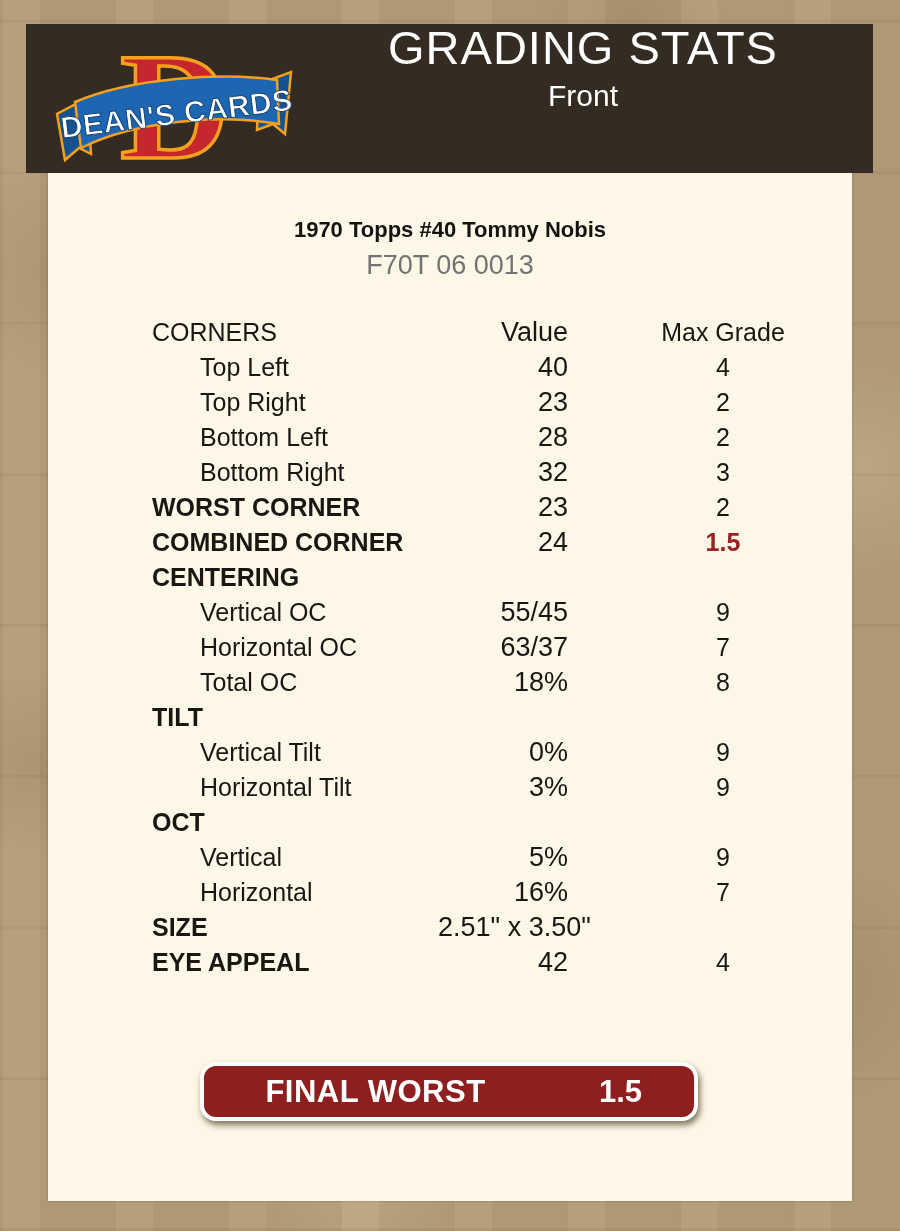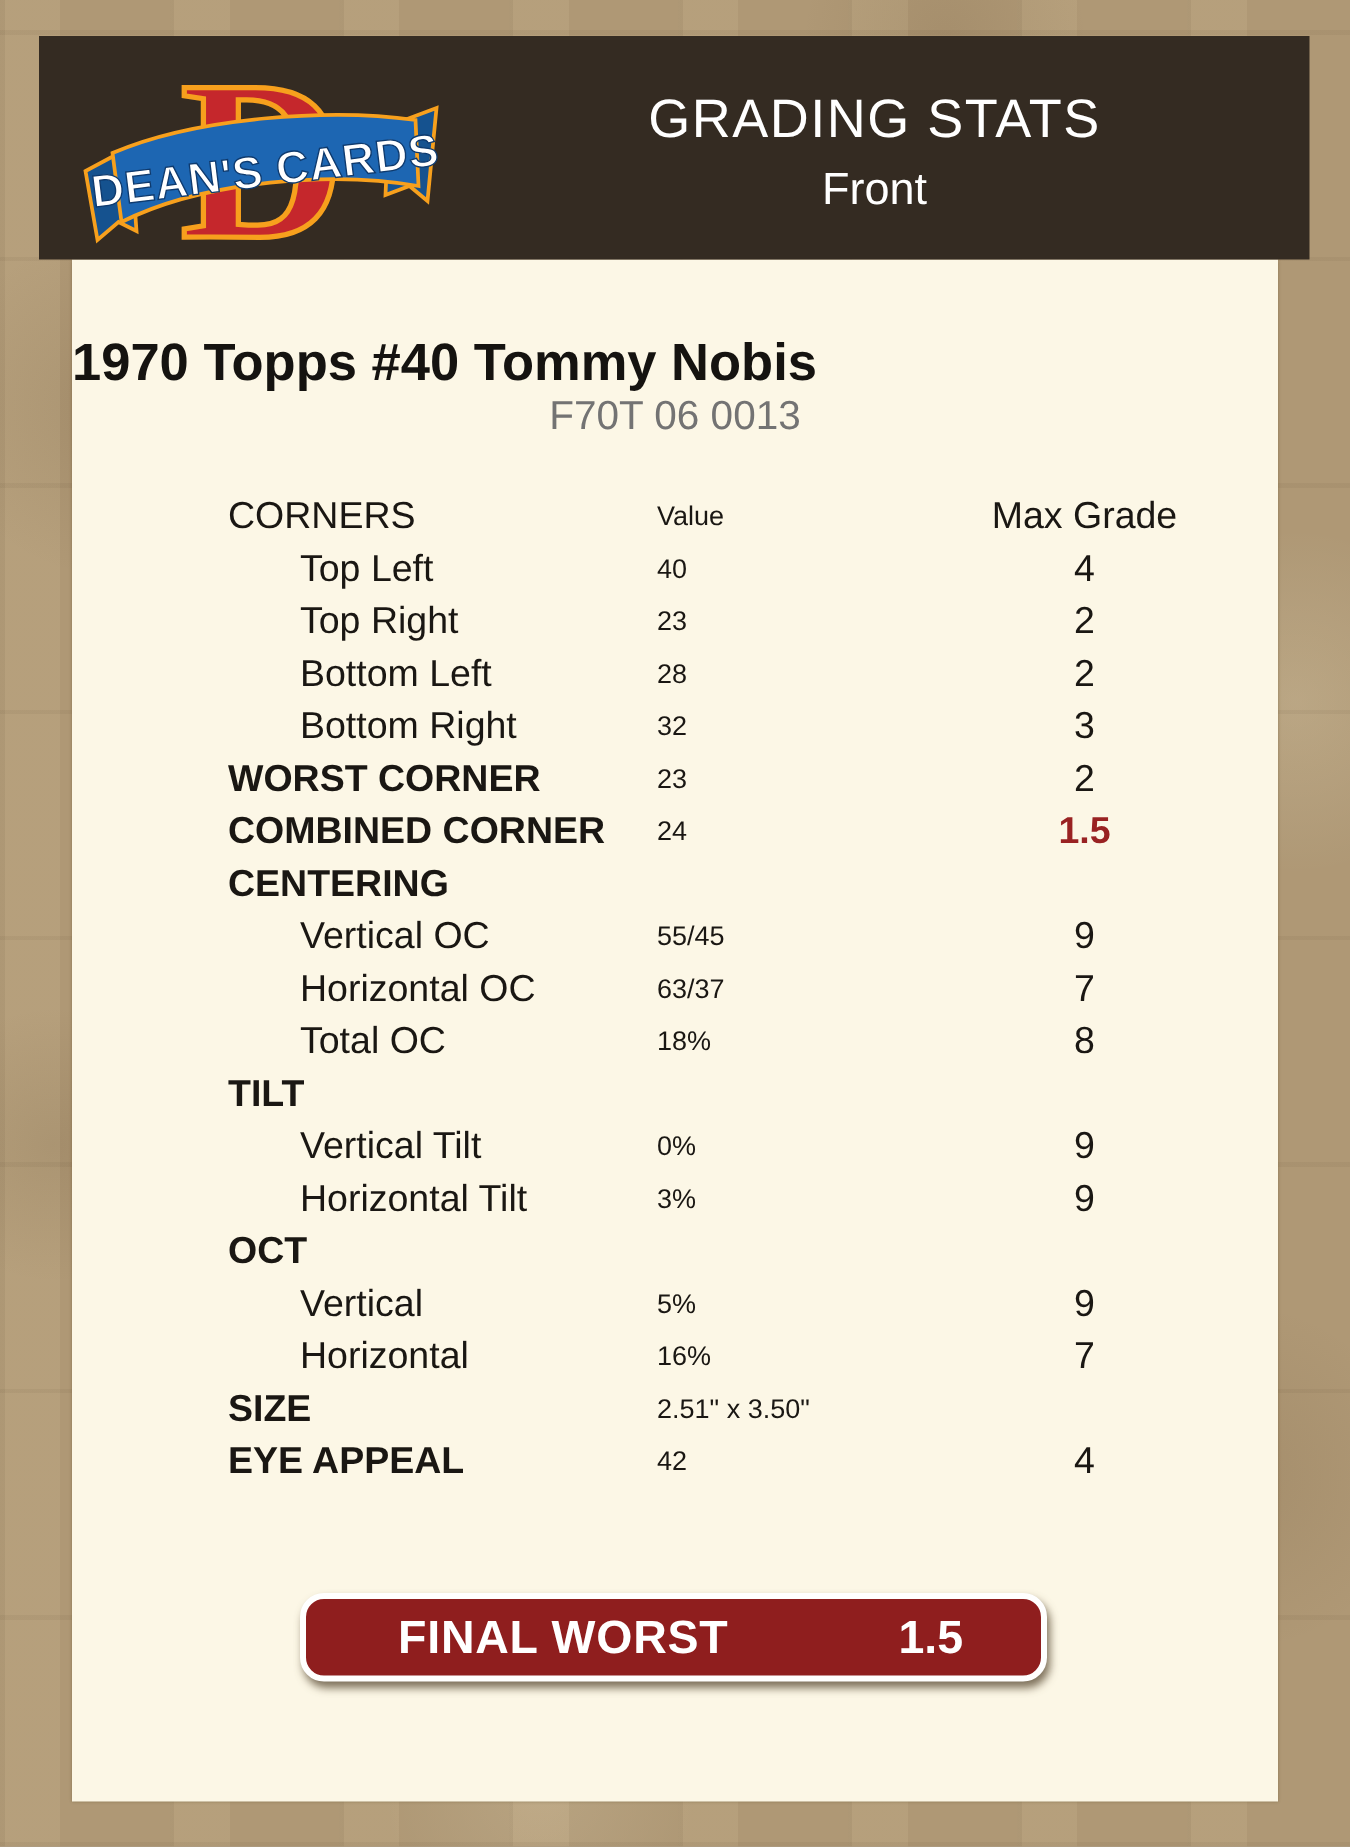--- a/index.html
+++ b/index.html
@@ -16,50 +16,50 @@
       radial-gradient(circle at 96% 38%, rgba(255,244,218,0.16), rgba(0,0,0,0) 10%),
       radial-gradient(circle at 92% 80%, rgba(84,60,34,0.10), rgba(0,0,0,0) 9%),
       radial-gradient(circle at 40% 97%, rgba(255,244,218,0.12), rgba(0,0,0,0) 8%),
       radial-gradient(circle at 70% 2%, rgba(84,60,34,0.10), rgba(0,0,0,0) 7%);
   }
   
   .panel{
     position:absolute;left:48px;top:173px;width:804px;height:1028px;
     background:#fcf7e6;box-shadow:0 0 2px rgba(90,70,40,0.45);
   }
-  .card-title{margin:52px 0 0 0;text-align:left;font-size:35px;font-weight:bold;color:#151310;line-height:34px;}
+  .card-title{margin:40px 0 0 0;text-align:center;font-size:22px;font-weight:bold;color:#151310;line-height:34px;}
   .card-serial{margin:1px 0 0 0;text-align:center;font-size:27px;color:#737373;line-height:34px;}
   
   .stats{margin:33px 0 0 104px;width:681px;color:#1a1713;}
   .row{display:grid;grid-template-columns:286px 175px 220px;height:35px;align-items:center;}
   .row.gap-before{}
   .label{font-size:25px;white-space:nowrap;}
   .label.indent{padding-left:48px;}
   .label.bold,.bold{font-weight:bold;}
-  .value{font-size:18px;padding-right:45px;white-space:nowrap;}
+  .value{font-size:27px;text-align:right;padding-right:45px;white-space:nowrap;}
   .max{font-size:25px;text-align:center;}
   .header-row .label,.header-row .value,.header-row .max{font-weight:normal;}
   .red{color:#992222;font-weight:bold;}
   
   .final-grade{
     position:absolute;left:152px;top:889px;width:490px;height:51px;
     background:#8f1e1e;border:4px solid #ffffff;border-radius:16px;
     box-shadow:2px 4px 6px rgba(95,80,58,0.8);
     display:grid;grid-template-columns:70% 30%;align-items:center;
     color:#ffffff;font-weight:bold;font-size:31px;cursor:pointer;
   }
   .final-grade .fg-label{text-align:center;letter-spacing:0.5px;}
   .final-grade .fg-value{text-align:center;}
   
   .header-bar{
     position:absolute;left:26px;top:24px;width:847px;height:149px;
     background:#342b22;
   }
   .header-titles{position:absolute;left:244px;top:0;width:626px;height:100%;text-align:center;color:#ffffff;}
-  .header-title{margin-top:31px;font-size:36px;letter-spacing:1px;line-height:48px;}
+  .header-title{font-size:47px;letter-spacing:1px;line-height:48px;}
   .header-subtitle{margin-top:6px;font-size:30px;line-height:36px;}
   .logo{position:absolute;left:27px;top:12px;width:242px;height:136px;}
 </style>
 </head>
 <body>
 
 <div class="page">
 
   <div class="panel">
     <div class="card-title">1970 Topps #40 Tommy Nobis</div>

